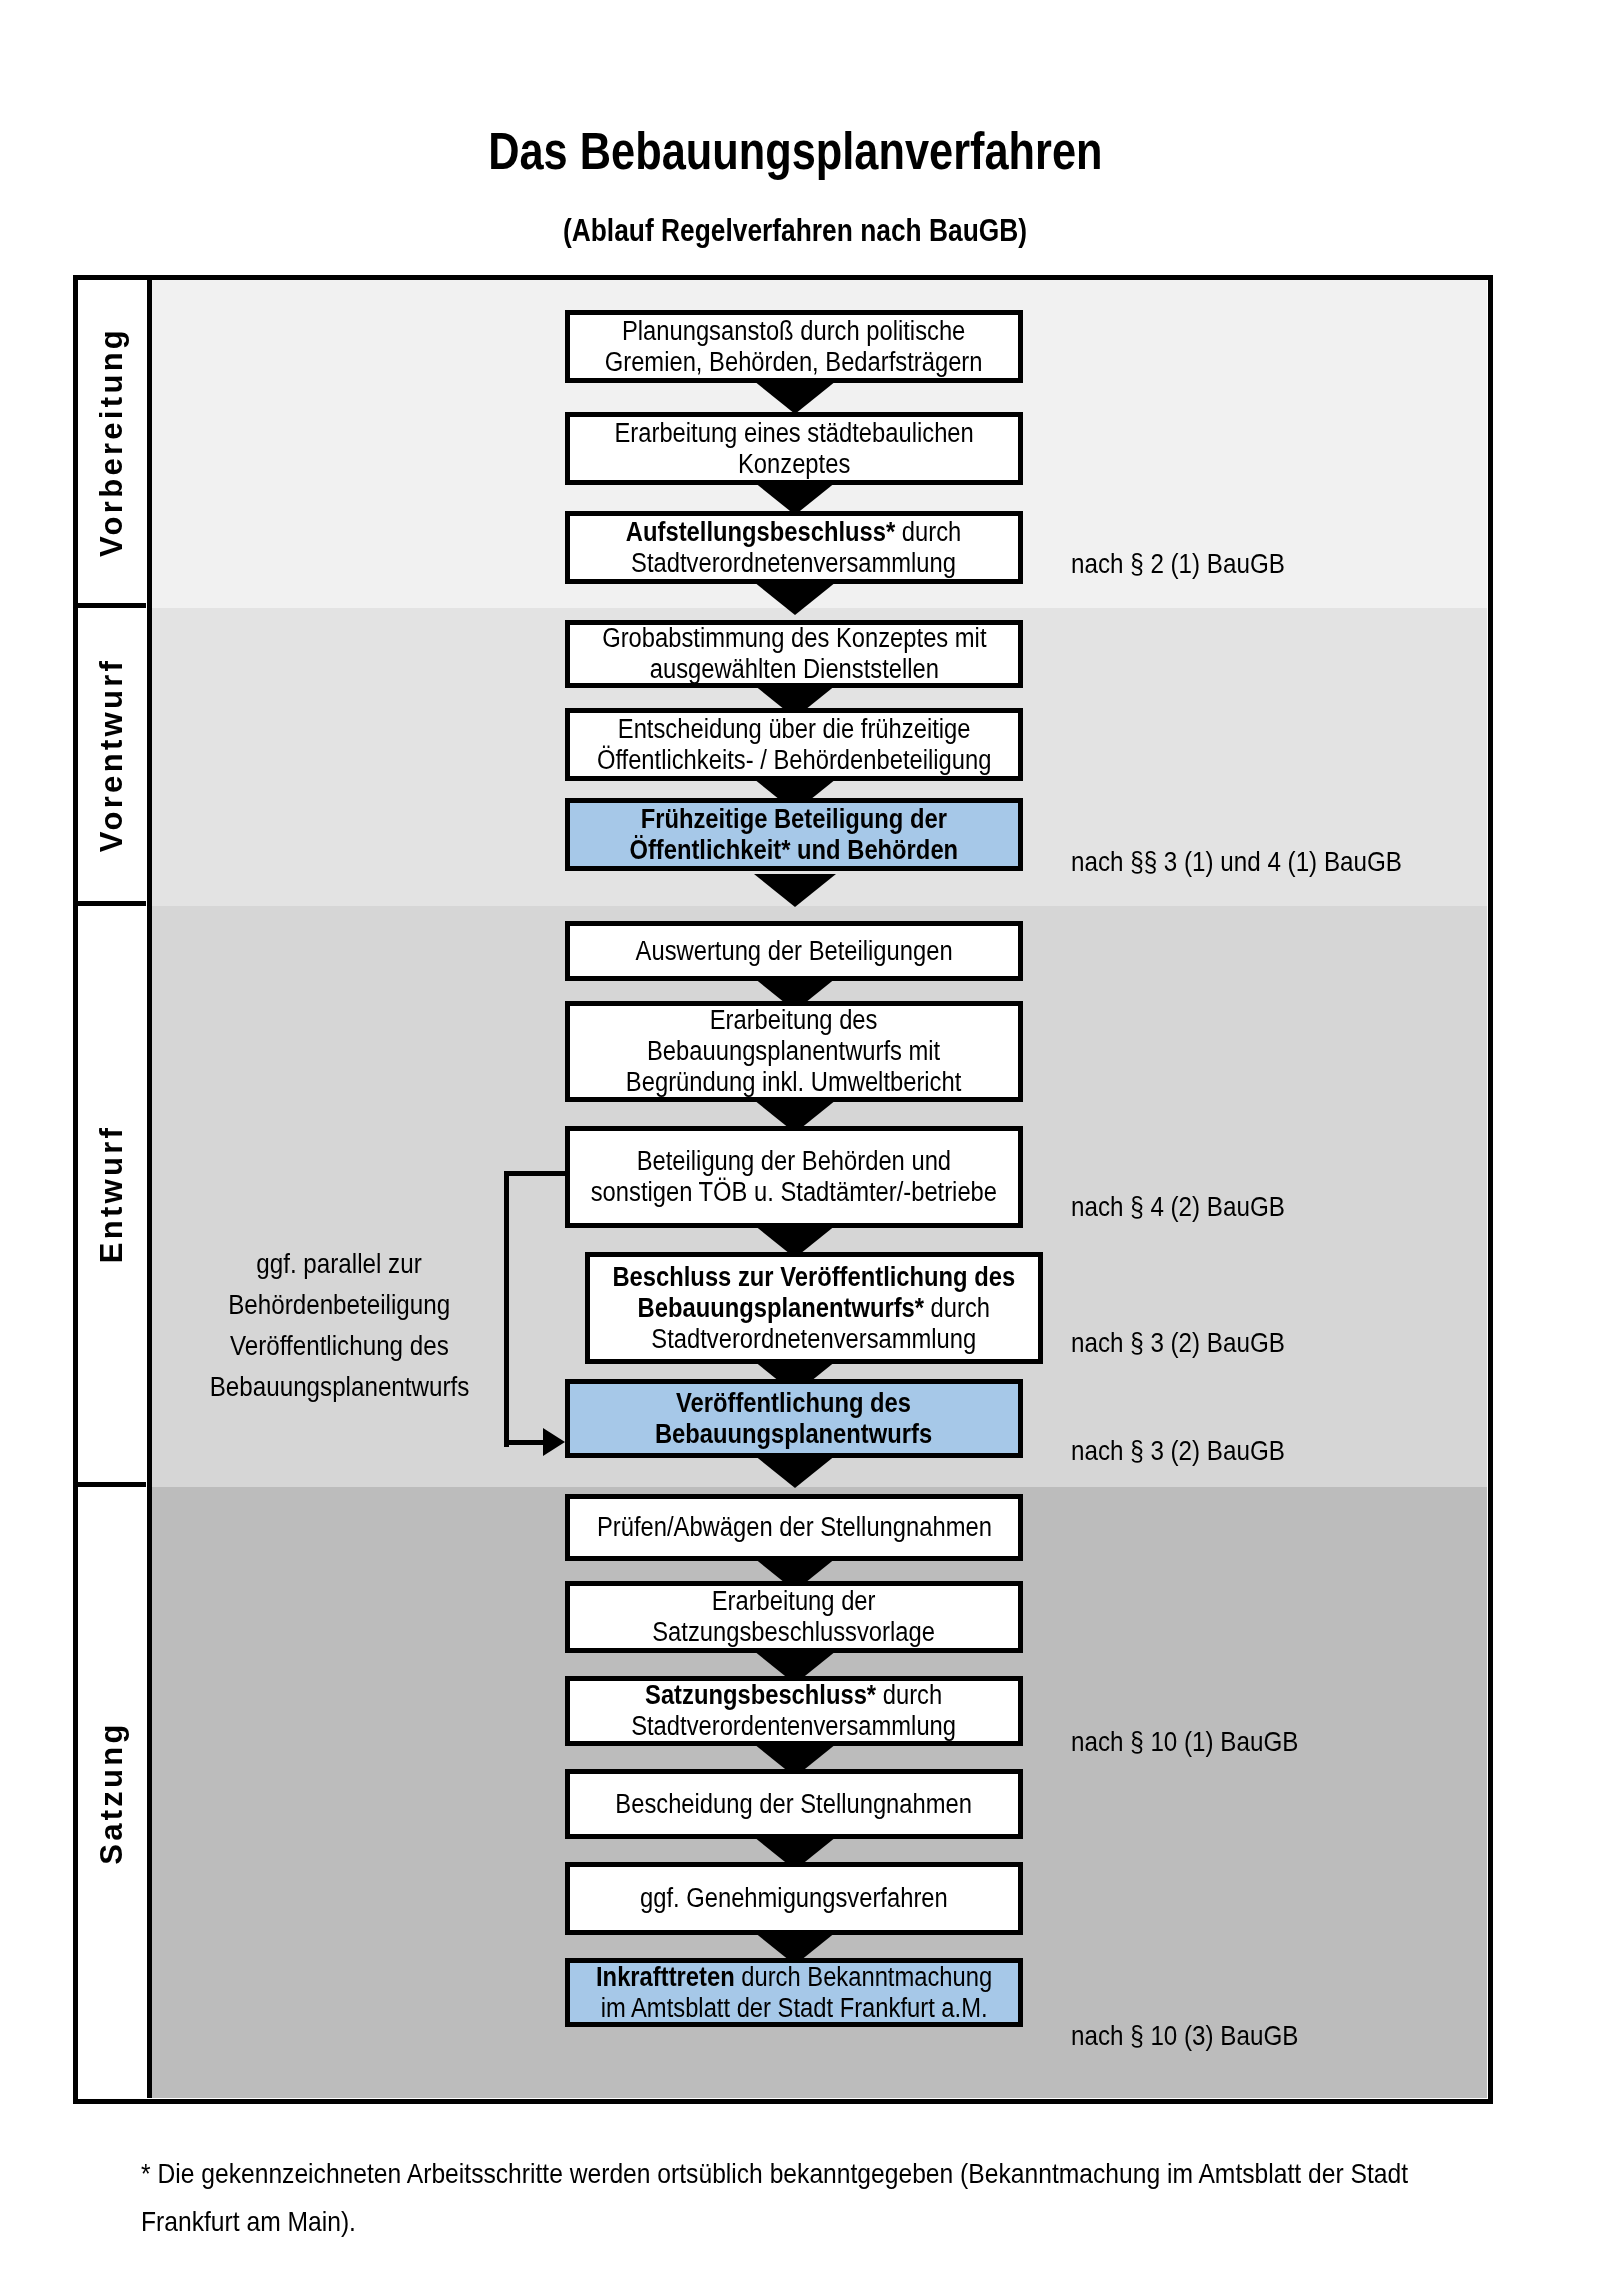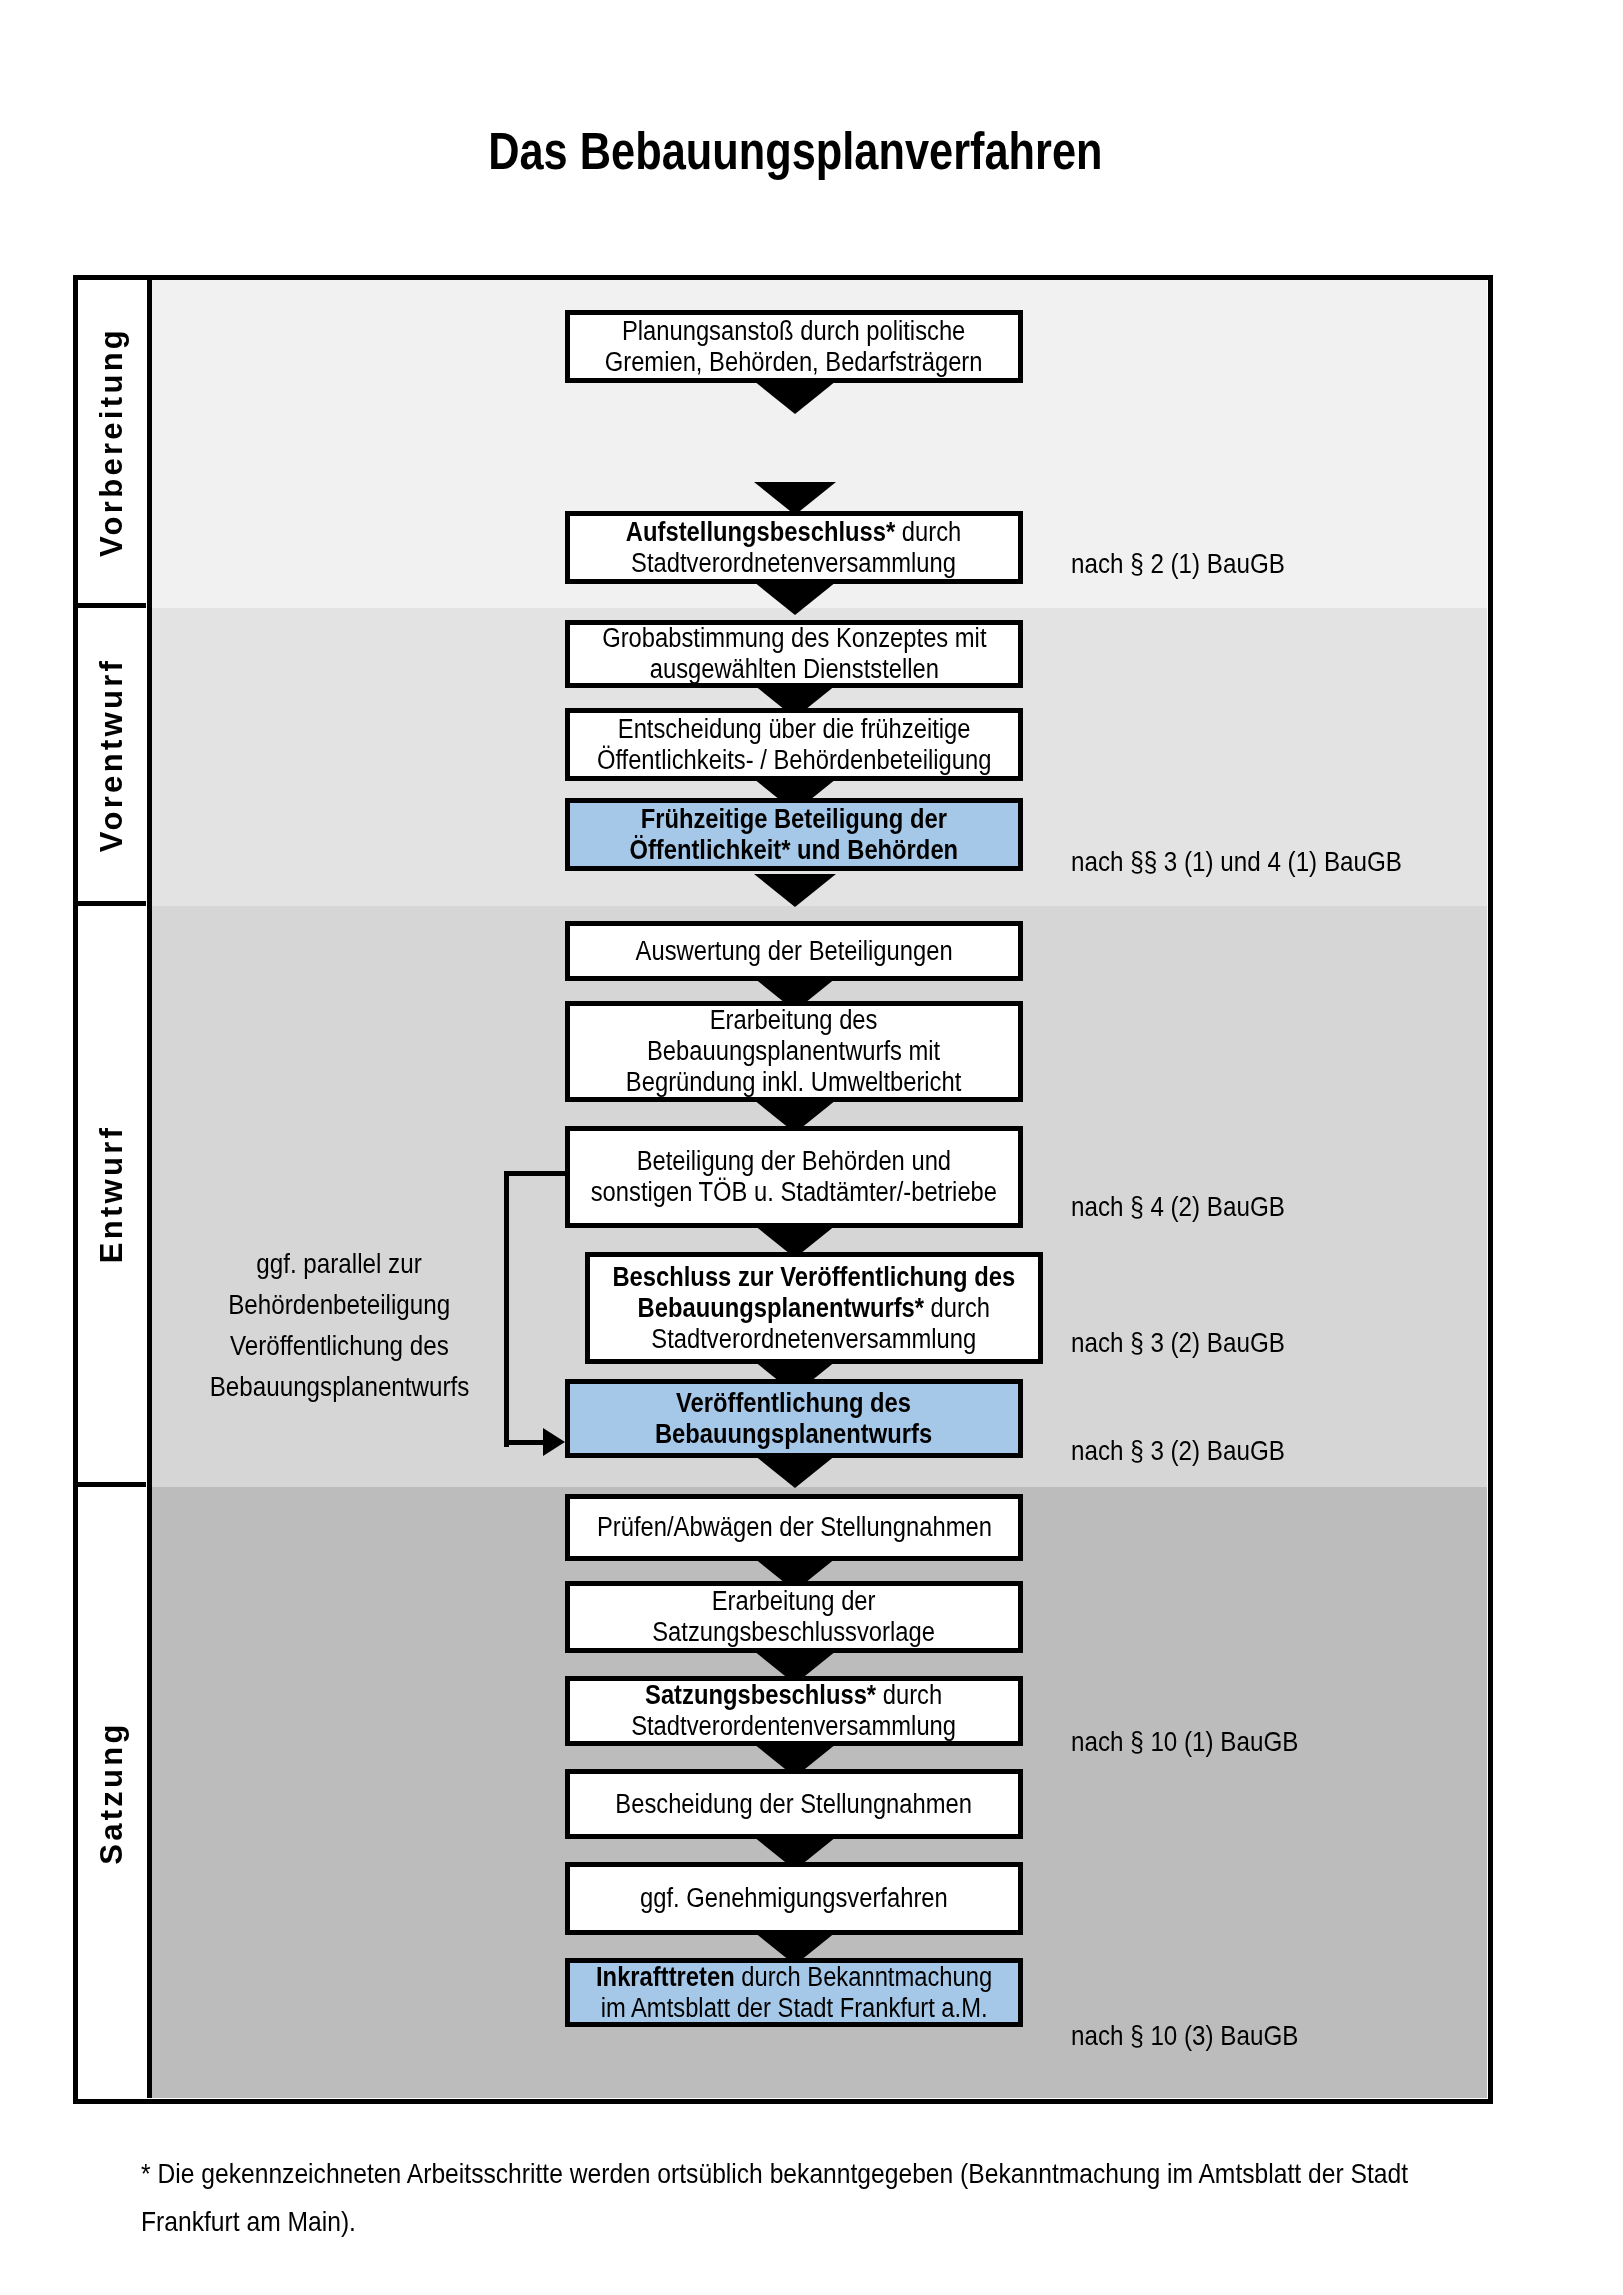--- a/index.html
+++ b/index.html
@@ -58,34 +58,43 @@
          font-size:28px;line-height:48px;transform:scaleX(0.88);transform-origin:left top;}
 </style>
 </head>
 <body>
 
 <div class="page">
 
   <div class="title">
     <span class="squeeze">Das Bebauungsplanverfahren</span>
   </div>
+  <div class="subtitle">
+    <span class="squeeze">(Ablauf Regelverfahren nach BauGB)</span>
+  </div>
 
   <div class="frame">
     <div class="content" id="content">
         <div class="row-bg" style="top: 0px; height: 328px; background: rgb(241, 241, 241);"></div>
         <div class="row-bg" style="top: 328px; height: 298px; background: rgb(227, 227, 227);"></div>
         <div class="row-bg" style="top: 626px; height: 581px; background: rgb(214, 214, 214);"></div>
         <div class="row-bg" style="top: 1207px; height: 611px; background: rgb(188, 188, 188);"></div>
         <div class="flow-box" style="top: 30px; height: 73px;">
           <div class="lines">
             <div class="line"><span>Planungsanstoß durch politische</span></div>
             <div class="line"><span>Gremien, Behörden, Bedarfsträgern</span></div>
           </div>
         </div>
         <div class="arrow-down" style="top: 101px;"></div>
+        <div class="flow-box" style="top: 132px; height: 73px;">
+          <div class="lines">
+            <div class="line"><span>Erarbeitung eines städtebaulichen</span></div>
+            <div class="line"><span>Konzeptes</span></div>
+          </div>
+        </div>
         <div class="arrow-down" style="top: 202px;"></div>
         <div class="flow-box" style="top: 231px; height: 73px;">
           <div class="lines">
             <div class="line"><span class="b">Aufstellungsbeschluss*</span><span> durch</span></div>
             <div class="line"><span>Stadtverordnetenversammlung</span></div>
           </div>
         </div>
         <div class="arrow-down" style="top: 302px;"></div>
         <div class="law-ref" style="top: 268px;">nach § 2 (1) BauGB</div>
         <div class="flow-box" style="top: 340px; height: 68px;">

